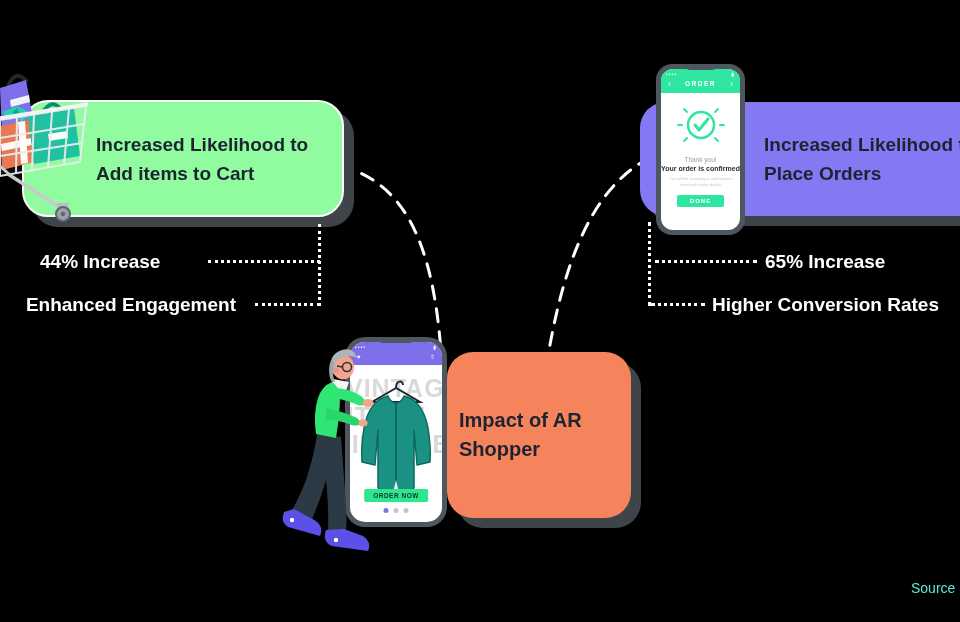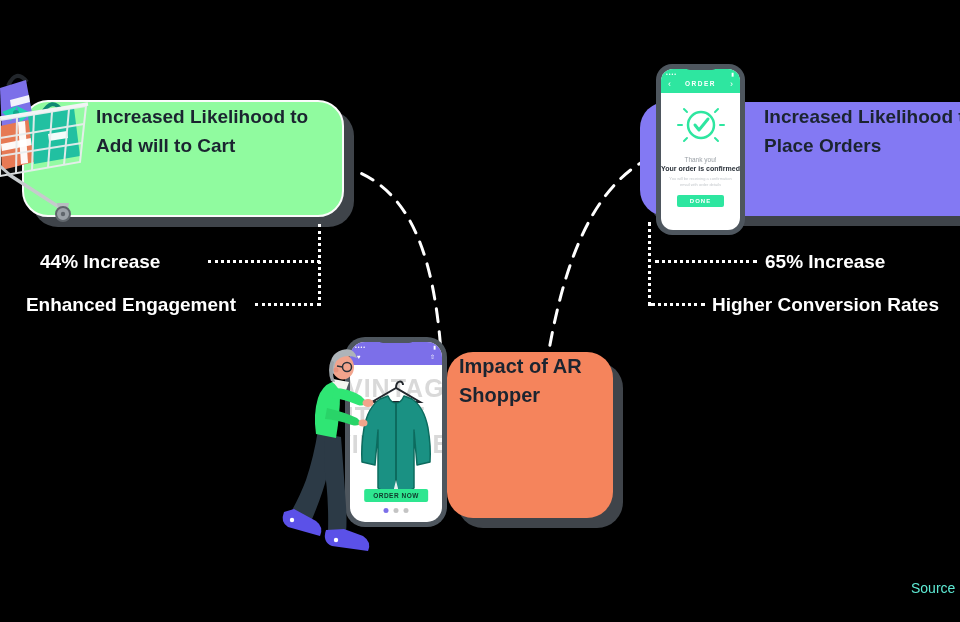--- a/index.html
+++ b/index.html
@@ -1,26 +1,26 @@
 <!DOCTYPE html>
 <html><head>
 <meta charset="utf-8">
 <style>
   html,body{margin:0;padding:0;background:#000;}
   body{position:relative;width:960px;height:622px;overflow:hidden;
        font-family:"Liberation Sans", sans-serif;}
   .abs{position:absolute;}
   
   .card{position:absolute;border-radius:26px;box-shadow:10px 10px 0 0 #3F444A;
-        display:flex;flex-direction:column;justify-content:flex-start;box-sizing:border-box;}
+        display:flex;flex-direction:column;justify-content:center;box-sizing:border-box;}
   .card .line{font-size:19px;font-weight:700;color:#1B2430;line-height:29px;white-space:nowrap;}
   .card-green{left:22px;top:100px;width:322px;height:117px;background:#90FB9F;
               border:2px solid #FBFBFB;padding-left:72px;}
   .card-purple{left:640px;top:102px;width:345px;height:114px;background:#8379F3;padding-left:124px;}
-  .card-orange{left:447px;top:352px;width:166px;height:166px;background:#F5845C;padding-left:12px;}
+  .card-orange{left:447px;top:352px;width:184px;height:166px;background:#F5845C;padding-left:12px;}
   .card-orange .line{font-size:20px;}
   
   .stat{position:absolute;color:#FFF;font-size:19px;font-weight:700;white-space:nowrap;}
   .dot-h{position:absolute;border-top:3px dotted #FFF;height:0;}
   .dot-v{position:absolute;border-left:3px dotted #FFF;width:0;}
   
   .phone{position:absolute;background:#4E565E;box-sizing:border-box;padding:5px;}
   .screen{position:relative;width:100%;height:100%;background:#FFF;overflow:hidden;}
   .notch{position:absolute;top:0;left:50%;transform:translateX(-50%);
          background:#4E565E;border-radius:0 0 7px 7px;}
@@ -63,21 +63,21 @@
 </head>
 <body>
 
 <svg class="abs" style="left:0;top:0" width="960" height="622">
   <path d="M340,166 C405,182 433,244 441,352" fill="none" stroke="#FFFFFF" stroke-width="3" stroke-dasharray="13 10" stroke-linecap="round"></path>
   <path d="M546,368 C560,280 585,195 644,161" fill="none" stroke="#FFFFFF" stroke-width="3" stroke-dasharray="13 10" stroke-linecap="round"></path>
 </svg>
 
 <div class="card card-green">
   <div class="line">Increased Likelihood to</div>
-  <div class="line">Add will to Cart</div>
+  <div class="line">Add items to Cart</div>
 </div>
 
 <div class="card card-purple">
   <div class="line">Increased Likelihood to</div>
   <div class="line">Place Orders</div>
 </div>
 
 <div class="card card-orange">
   <div class="line">Impact of AR</div>
   <div class="line">Shopper</div>

